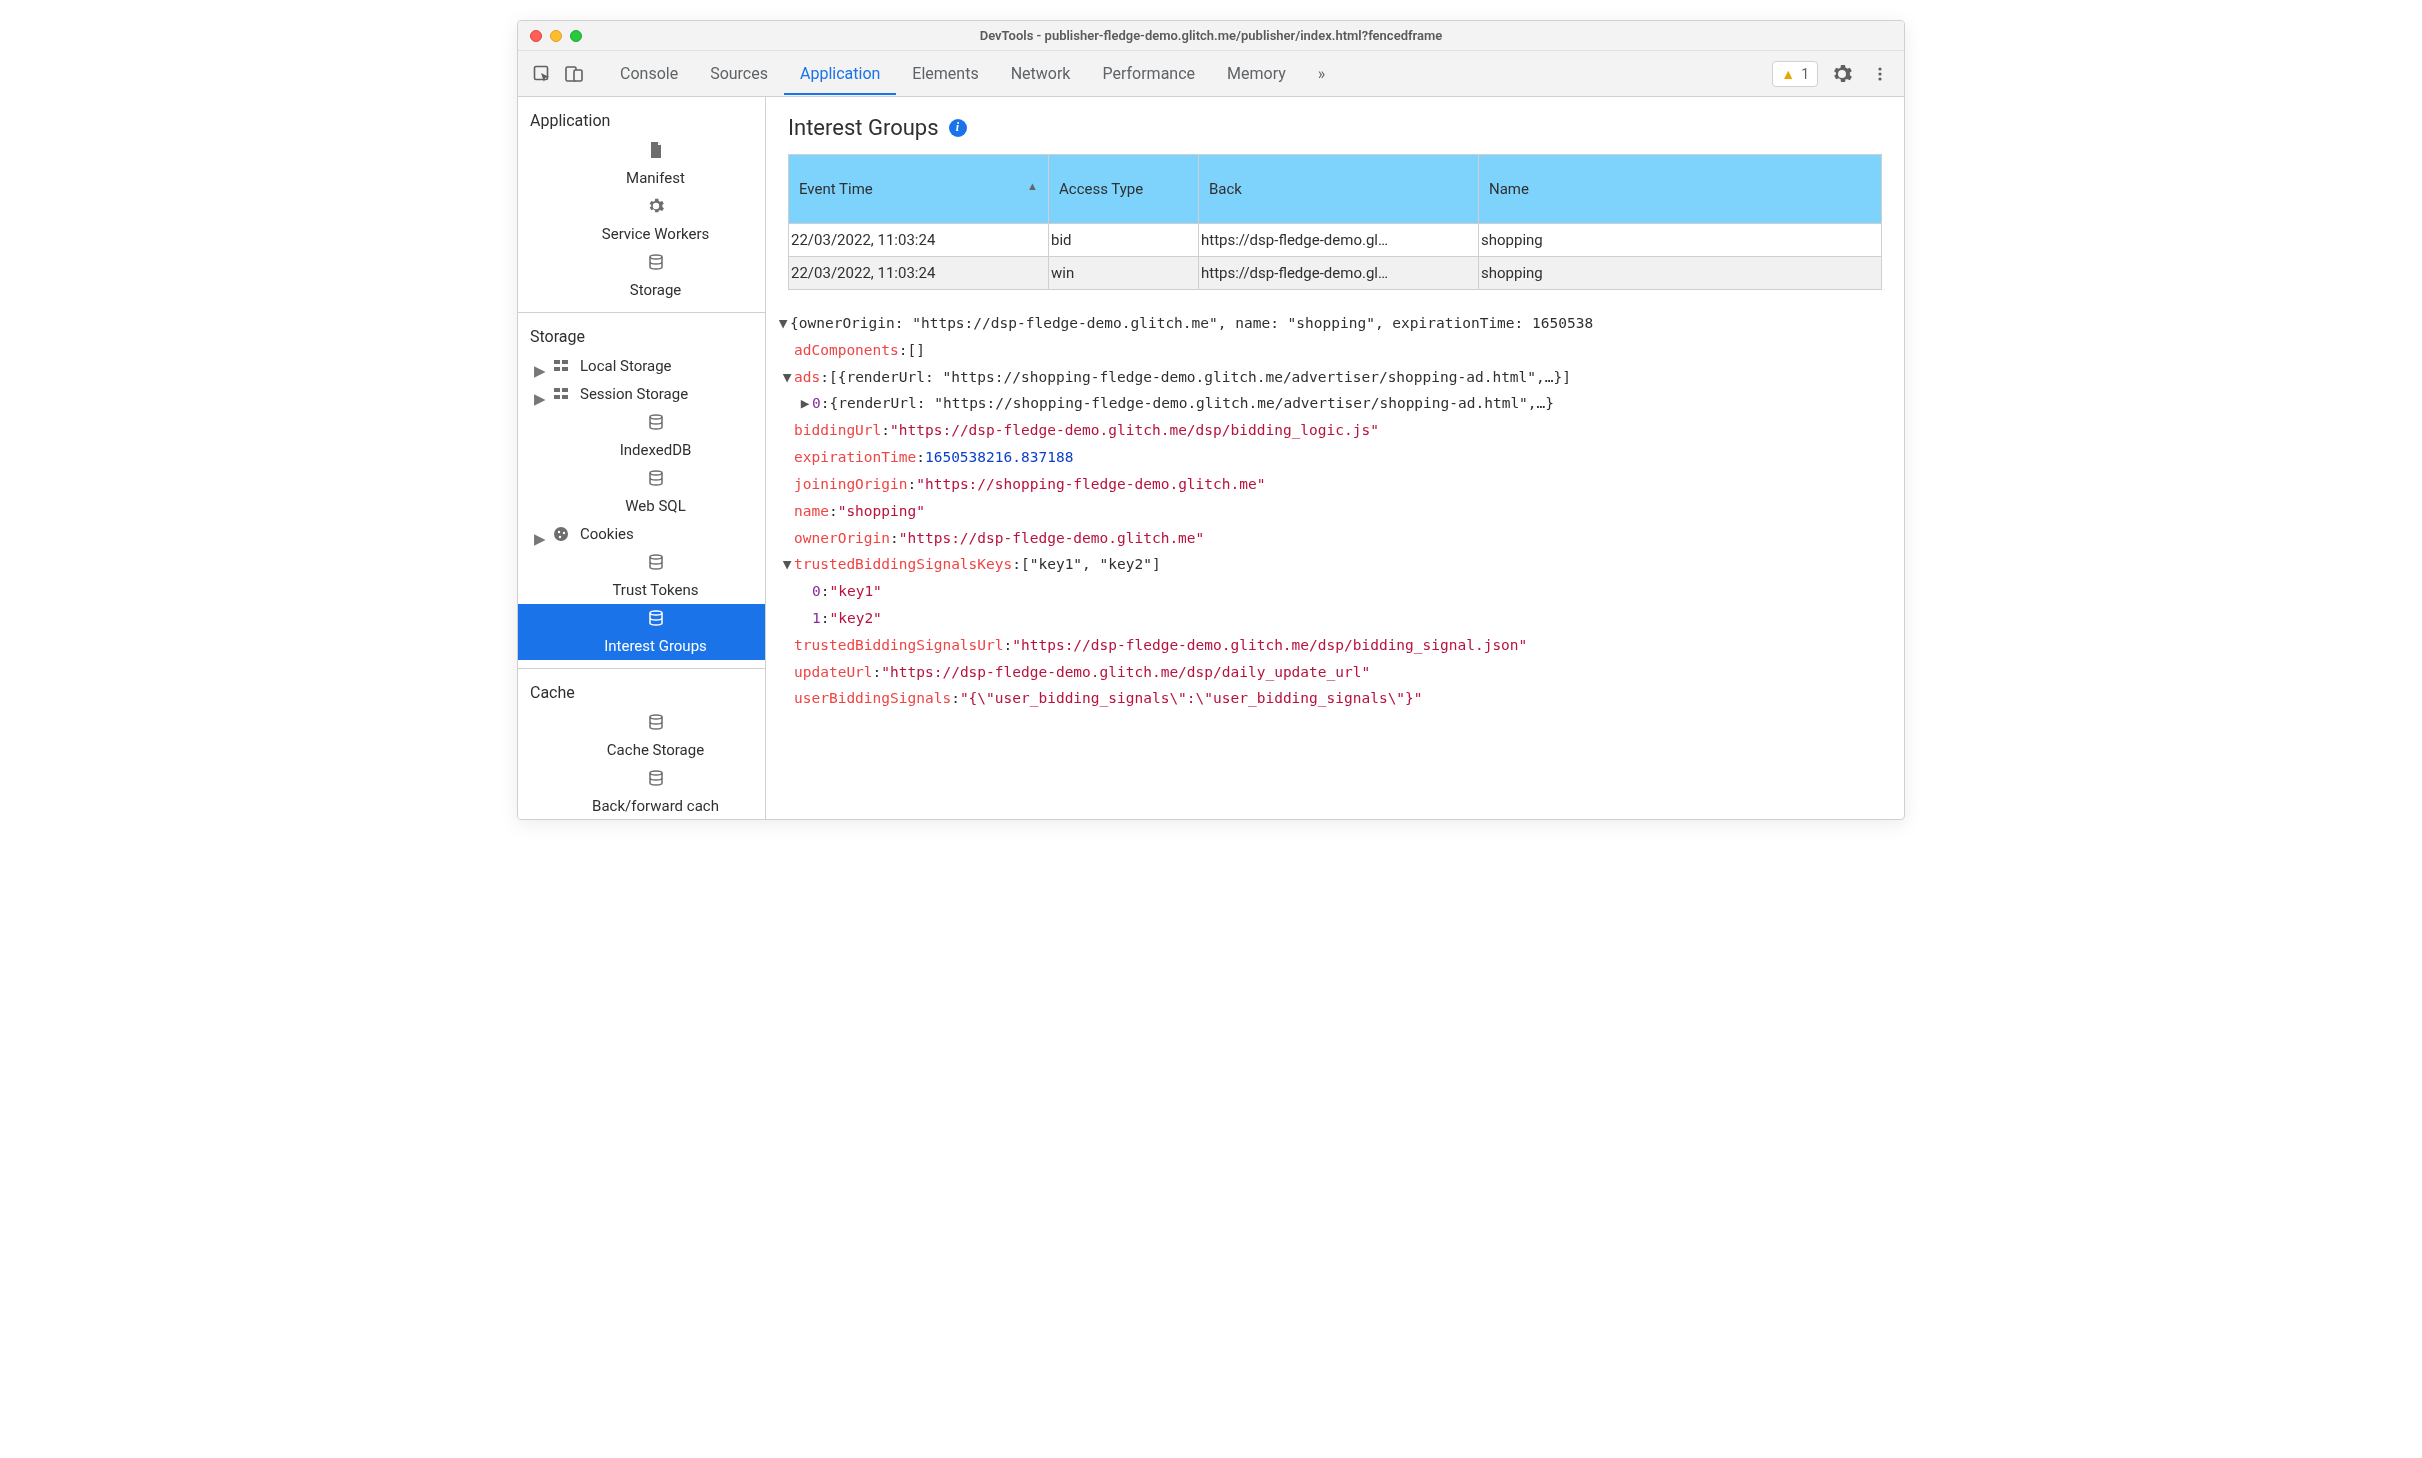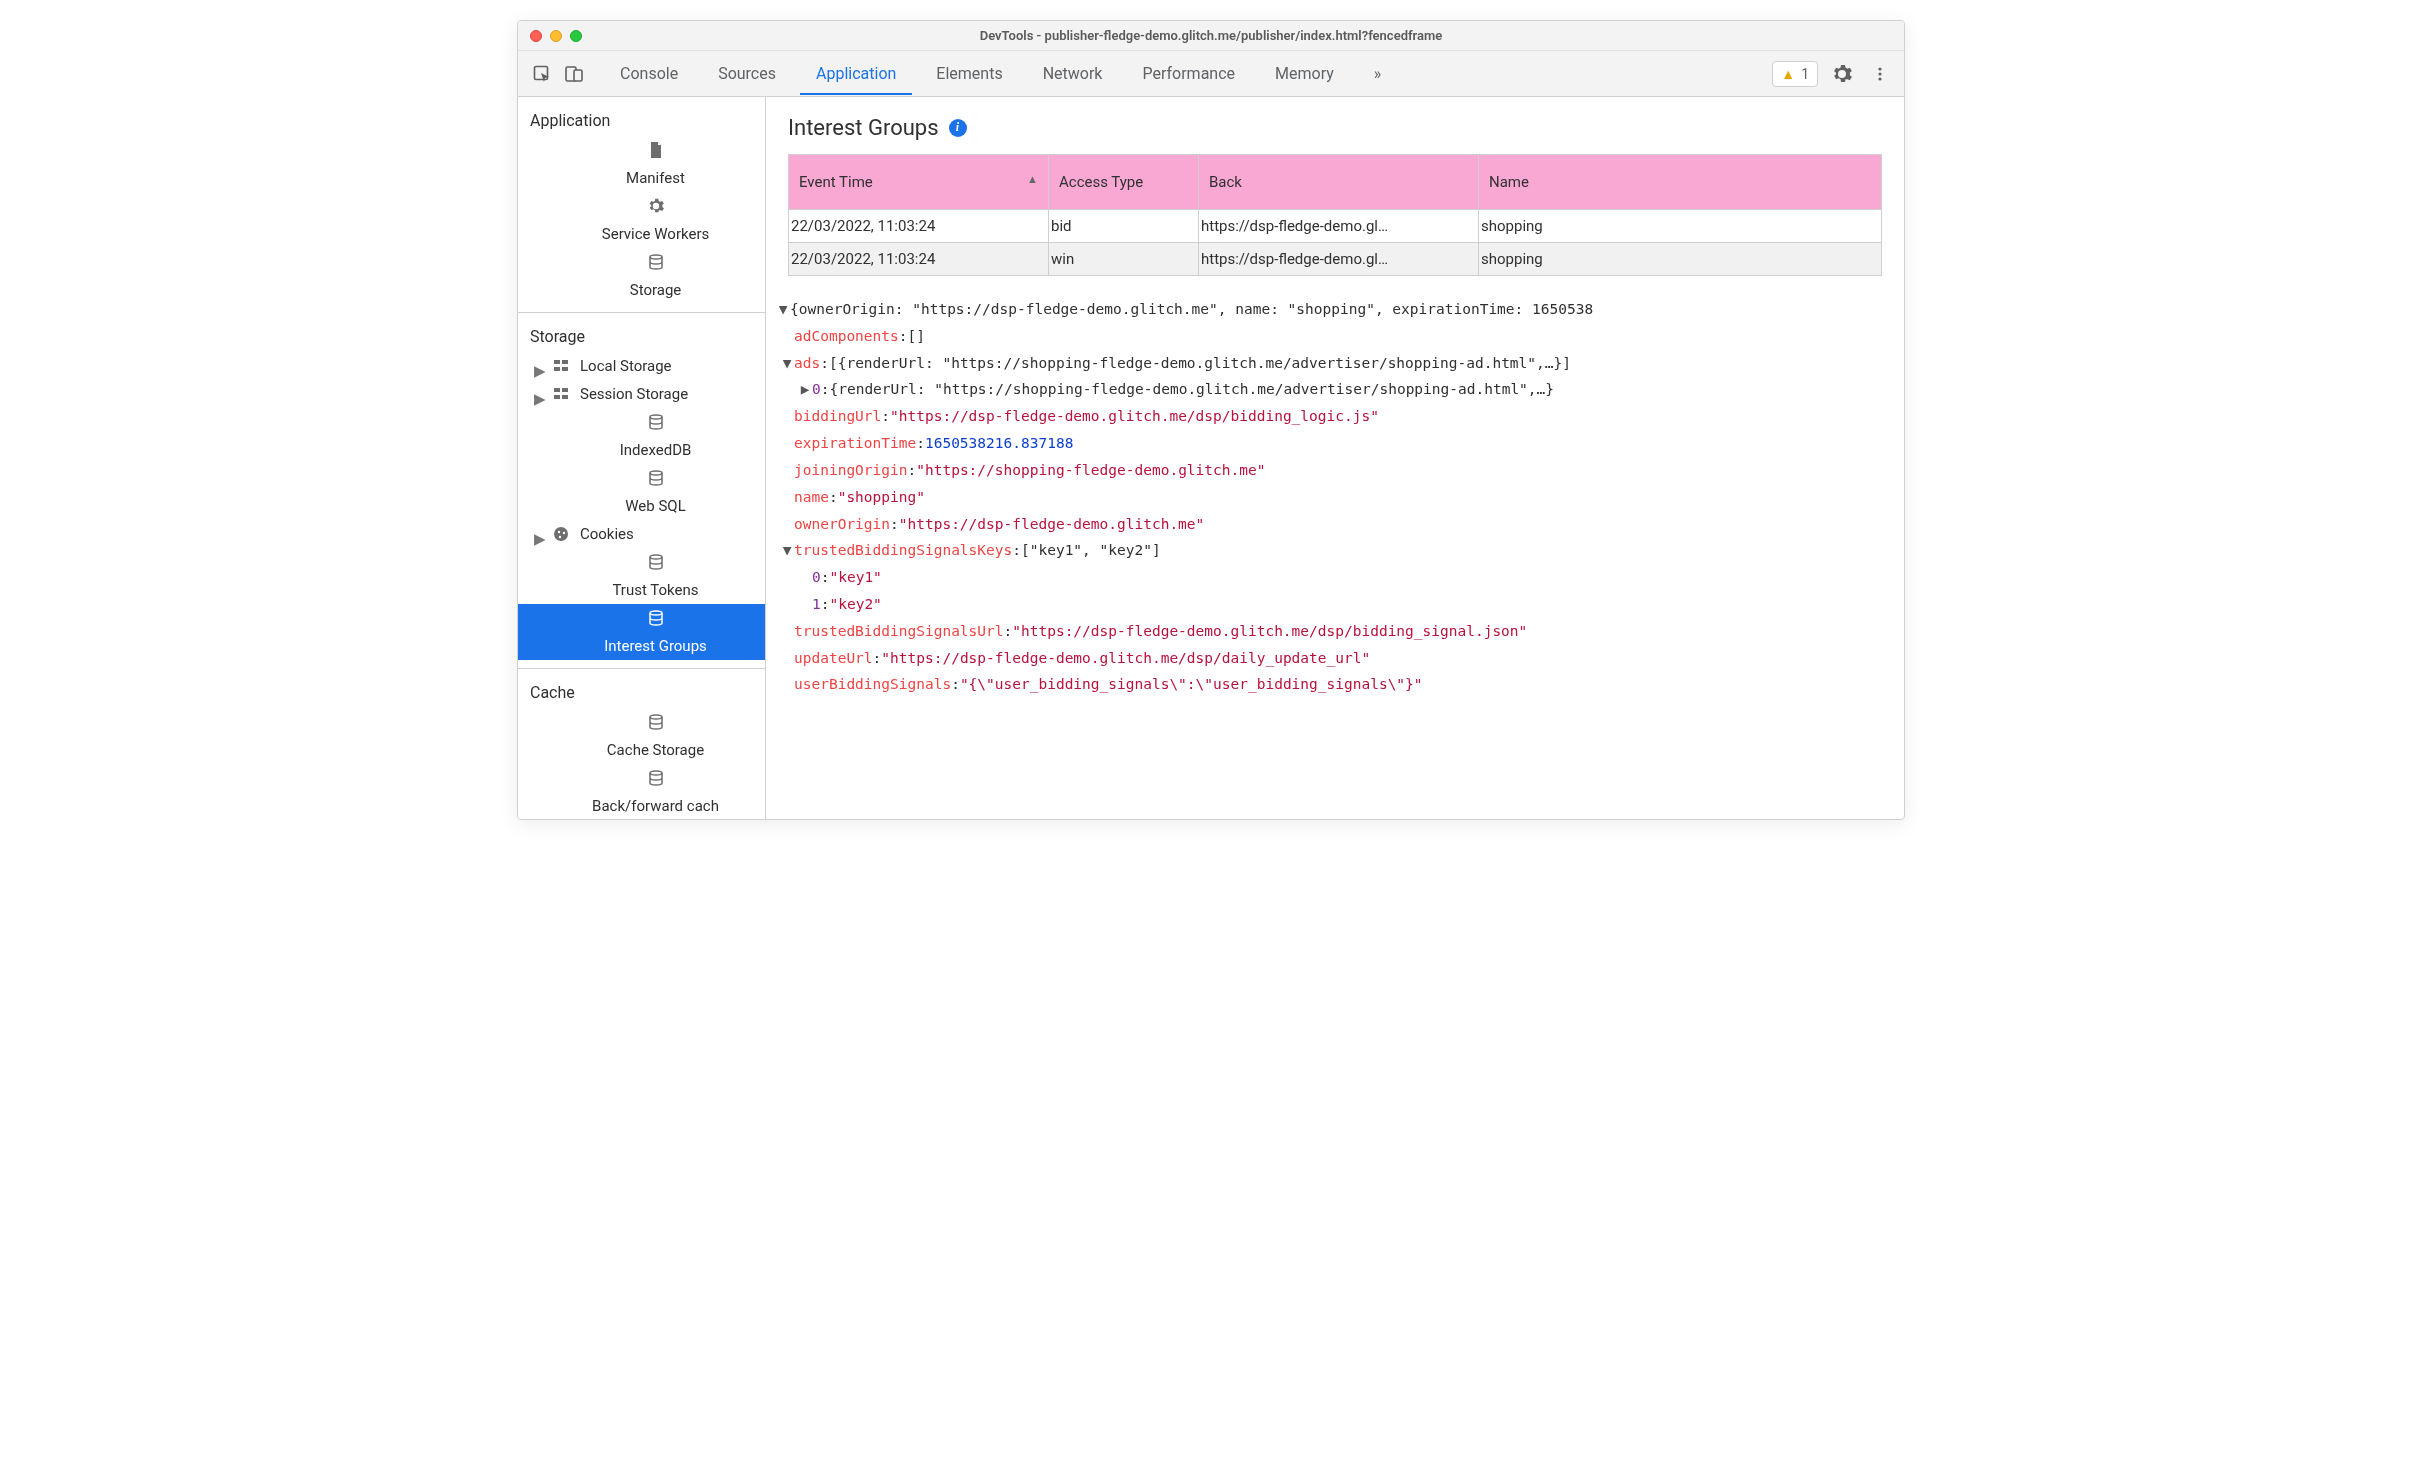--- a/index.html
+++ b/index.html
@@ -46,21 +46,21 @@
     align-items: center;
     padding: 0 10px;
     border-bottom: 1px solid #d0d0d0;
     gap: 4px;
     background: #f3f3f3;
   }
   .tool-btn {
     width: 28px; height: 28px; display:flex; align-items:center; justify-content:center;
     color: #606060; cursor: pointer; border-radius:4px;
   }
-  .tabs { display: flex; gap: 8px; margin-left: 12px; flex: 1; }
+  .tabs { display: flex; gap: 0; margin-left: 12px; flex: 1; }
   .tab {
     padding: 12px 16px 10px 16px;
     color: #5f6367;
     font-size: 16px;
     cursor: pointer;
     border-bottom: 2px solid transparent;
   }
   .tab.active { color: #1a73e8; border-bottom-color: #1a73e8; }
   .toolbar-right { display:flex; align-items:center; gap:10px; }
   .issues-chip {
@@ -91,21 +91,21 @@
   .panel-title { font-size:22px; color:#303030; font-weight:400;}
   .info-icon {
     width:18px; height:18px; border-radius:50%;
     background:#1a73e8; color:#fff; display:flex;
     align-items:center; justify-content:center; font-size:12px;
     font-weight:bold; font-style:italic; font-family: serif;
   }
   .table-wrap { padding: 0 22px; }
   table { width:100%; border-collapse: collapse; border:1px solid #cfcfcf; font-size:15px; }
   th {
-    background:#f9a8d4; text-align:left; padding:18px 10px;
+    background:#7dd3fc; text-align:left; padding:25px 10px;
     border:1px solid #cfcfcf; font-weight:400; color:#303030;
   }
   td { padding:7px 2px; border:1px solid #cfcfcf; white-space:nowrap; overflow:hidden; text-overflow:ellipsis; }
   tr.selected td { background:#f1f1f1; }
   .sort-ind { float:right; color:#666; font-size:11px; }
   .detail {
     margin-top: 20px;
     padding: 0 0 10px 10px;
     font-family: Menlo, Consolas, monospace;
     font-size: 14.5px;

